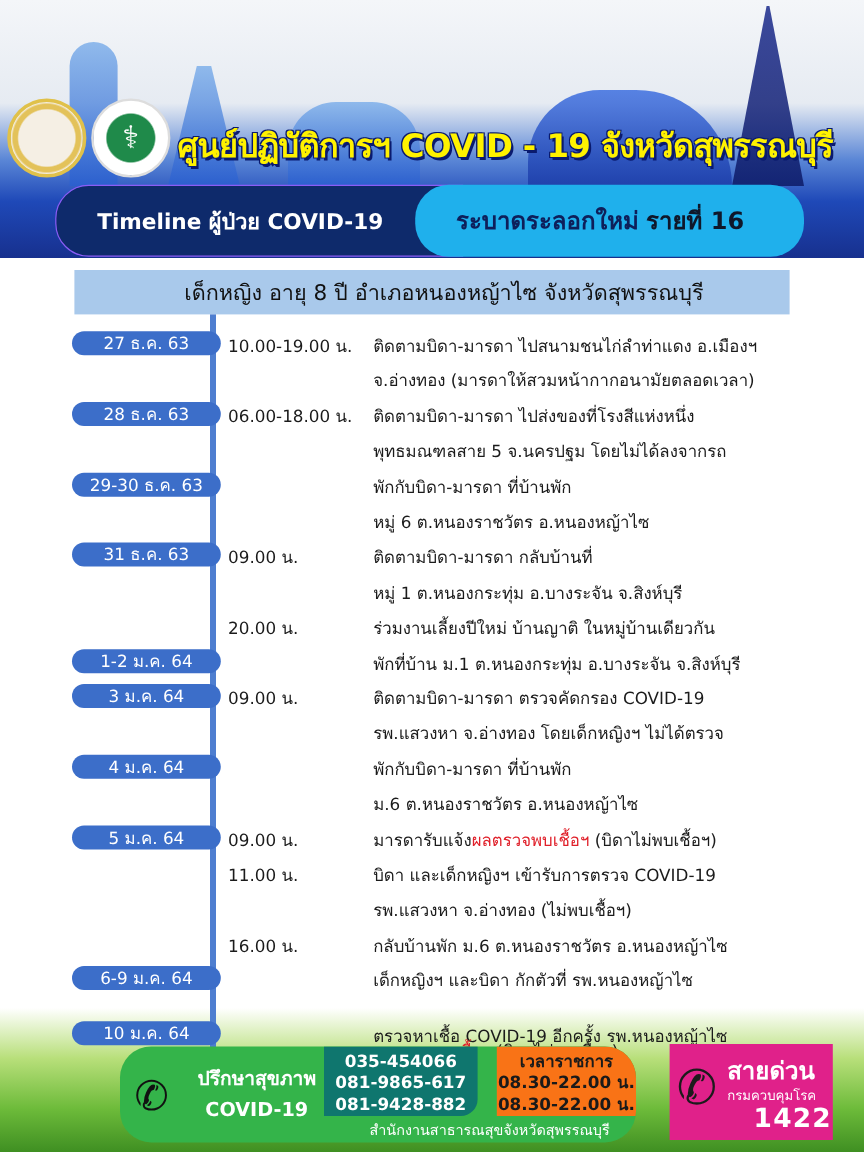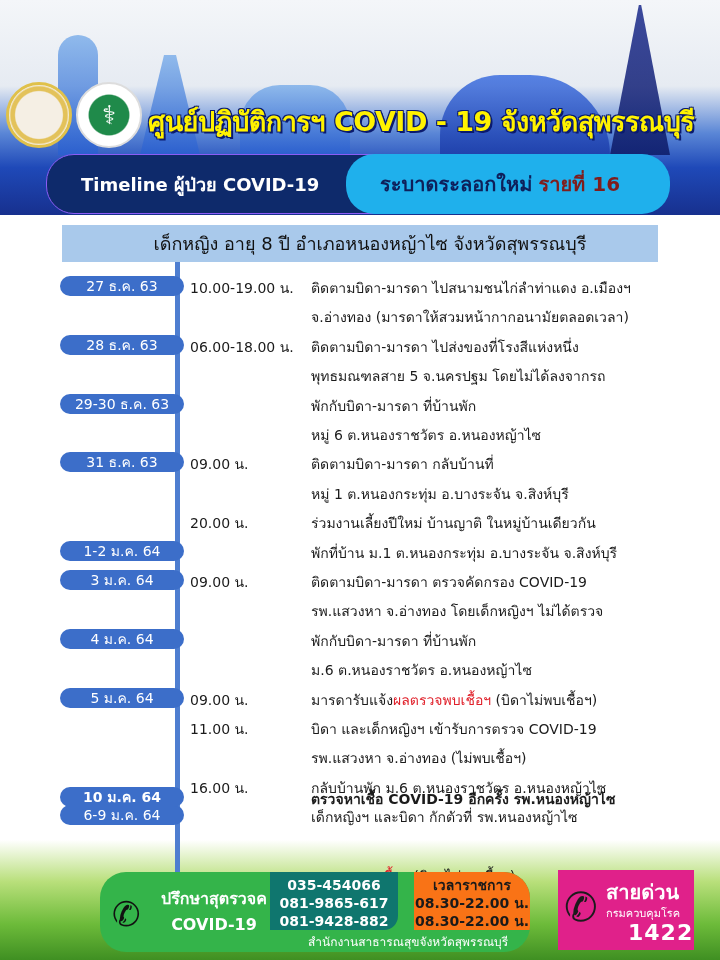--- a/index.html
+++ b/index.html
@@ -20,21 +20,21 @@
   .logo-moph { left: 76px; background: radial-gradient(circle,#1f8a4a 45%,#fff 48%); border: 2px solid #ddd; display:flex; align-items:center; justify-content:center; color:#fff; font-size: 26px; }
   .main-title { position: absolute; left: 148px; top: 100px; font-size: 27px; font-weight: bold; color: #fff200;
     text-shadow: 2px 2px 0 #0a1a6e, -1px -1px 0 #0a1a6e, 1px -1px 0 #0a1a6e, -1px 1px 0 #0a1a6e; white-space: nowrap; letter-spacing: -0.5px; }
 
   
   .title-pill { position: absolute; left: 46px; top: 154px; width: 624px; height: 60px; }
   .pill-left { position: absolute; left: 0; top: 0; width: 340px; height: 60px; background: #0e2a6b; border: 1px solid #8b5cf6;
     border-radius: 28px 0 0 28px; color: #fff; font-weight: bold; font-size: 18px; display: flex; align-items: center; padding-left: 34px; }
   .pill-right { position: absolute; left: 300px; top: 0; width: 324px; height: 60px; background: #1fb0ec; border-radius: 28px;
     display: flex; align-items: center; padding-left: 34px; font-weight: bold; font-size: 20px; color: #0e1f5a; white-space: nowrap; }
-  .pill-right .hl { color: #7f1d1d; margin-left: 6px; }
+  .pill-right .hl { color: #0f172a; margin-left: 6px; }
 
   
   .case-header { position: absolute; left: 62px; top: 225px; width: 596px; height: 37px; background: #a9c9eb;
     display: flex; align-items: center; justify-content: center; font-size: 18px; color: #111; padding-left: 20px; }
 
   
   .timeline-line { position: absolute; left: 175px; top: 262px; width: 5px; height: 620px; background: #4e7ed0; }
   .row { position: absolute; left: 0; width: 720px; height: 28px; font-size: 14px; color: #1b1b1b; }
   .date-pill { position: absolute; left: 60px; top: 3px; width: 124px; height: 20px; background: #3c6ec9; border-radius: 10px;
     color: #fff; font-size: 14px; display: flex; align-items: center; justify-content: center; }
@@ -159,33 +159,33 @@
         <div class="desc">รพ.แสวงหา จ.อ่างทอง (ไม่พบเชื้อฯ)</div>
       </div>
       <div class="row" style="top: 773px;">
         <div class="time">16.00 น.</div>
         <div class="desc">กลับบ้านพัก ม.6 ต.หนองราชวัตร อ.หนองหญ้าไซ</div>
       </div>
       <div class="row" style="top: 802px;">
         <div class="date-pill">6-9 ม.ค. 64</div>
         <div class="desc">เด็กหญิงฯ และบิดา กักตัวที่ รพ.หนองหญ้าไซ</div>
       </div>
-      <div class="row" style="top: 784px; font-weight: bold;">
+      <div class="row" style="top: 848px;">
         <div class="date-pill">10 ม.ค. 64</div>
         <div class="desc">ตรวจหาเชื้อ COVID-19 อีกครั้ง รพ.หนองหญ้าไซ</div>
       </div>
       <div class="row" style="top: 861px;">
         <div class="desc"><span></span><span class="red">ผลตรวจพบเชื้อฯ</span><span> (บิดาไม่พบเชื้อฯ)</span></div>
       </div>
     </div>
 
   <div class="consult">
     <div class="phone-icon">✆</div>
     <div class="consult-label">
-      <div>ปรึกษาสุตรวจค</div>
+      <div>ปรึกษาสุขภาพ</div>
       <div>COVID-19</div>
     </div>
     <div class="consult-phones">
       <div>035-454066</div>
       <div>081-9865-617</div>
       <div>081-9428-882</div>
     </div>
     <div class="consult-hours">
       <div>เวลาราชการ</div>
       <div>08.30-22.00 น.</div>

